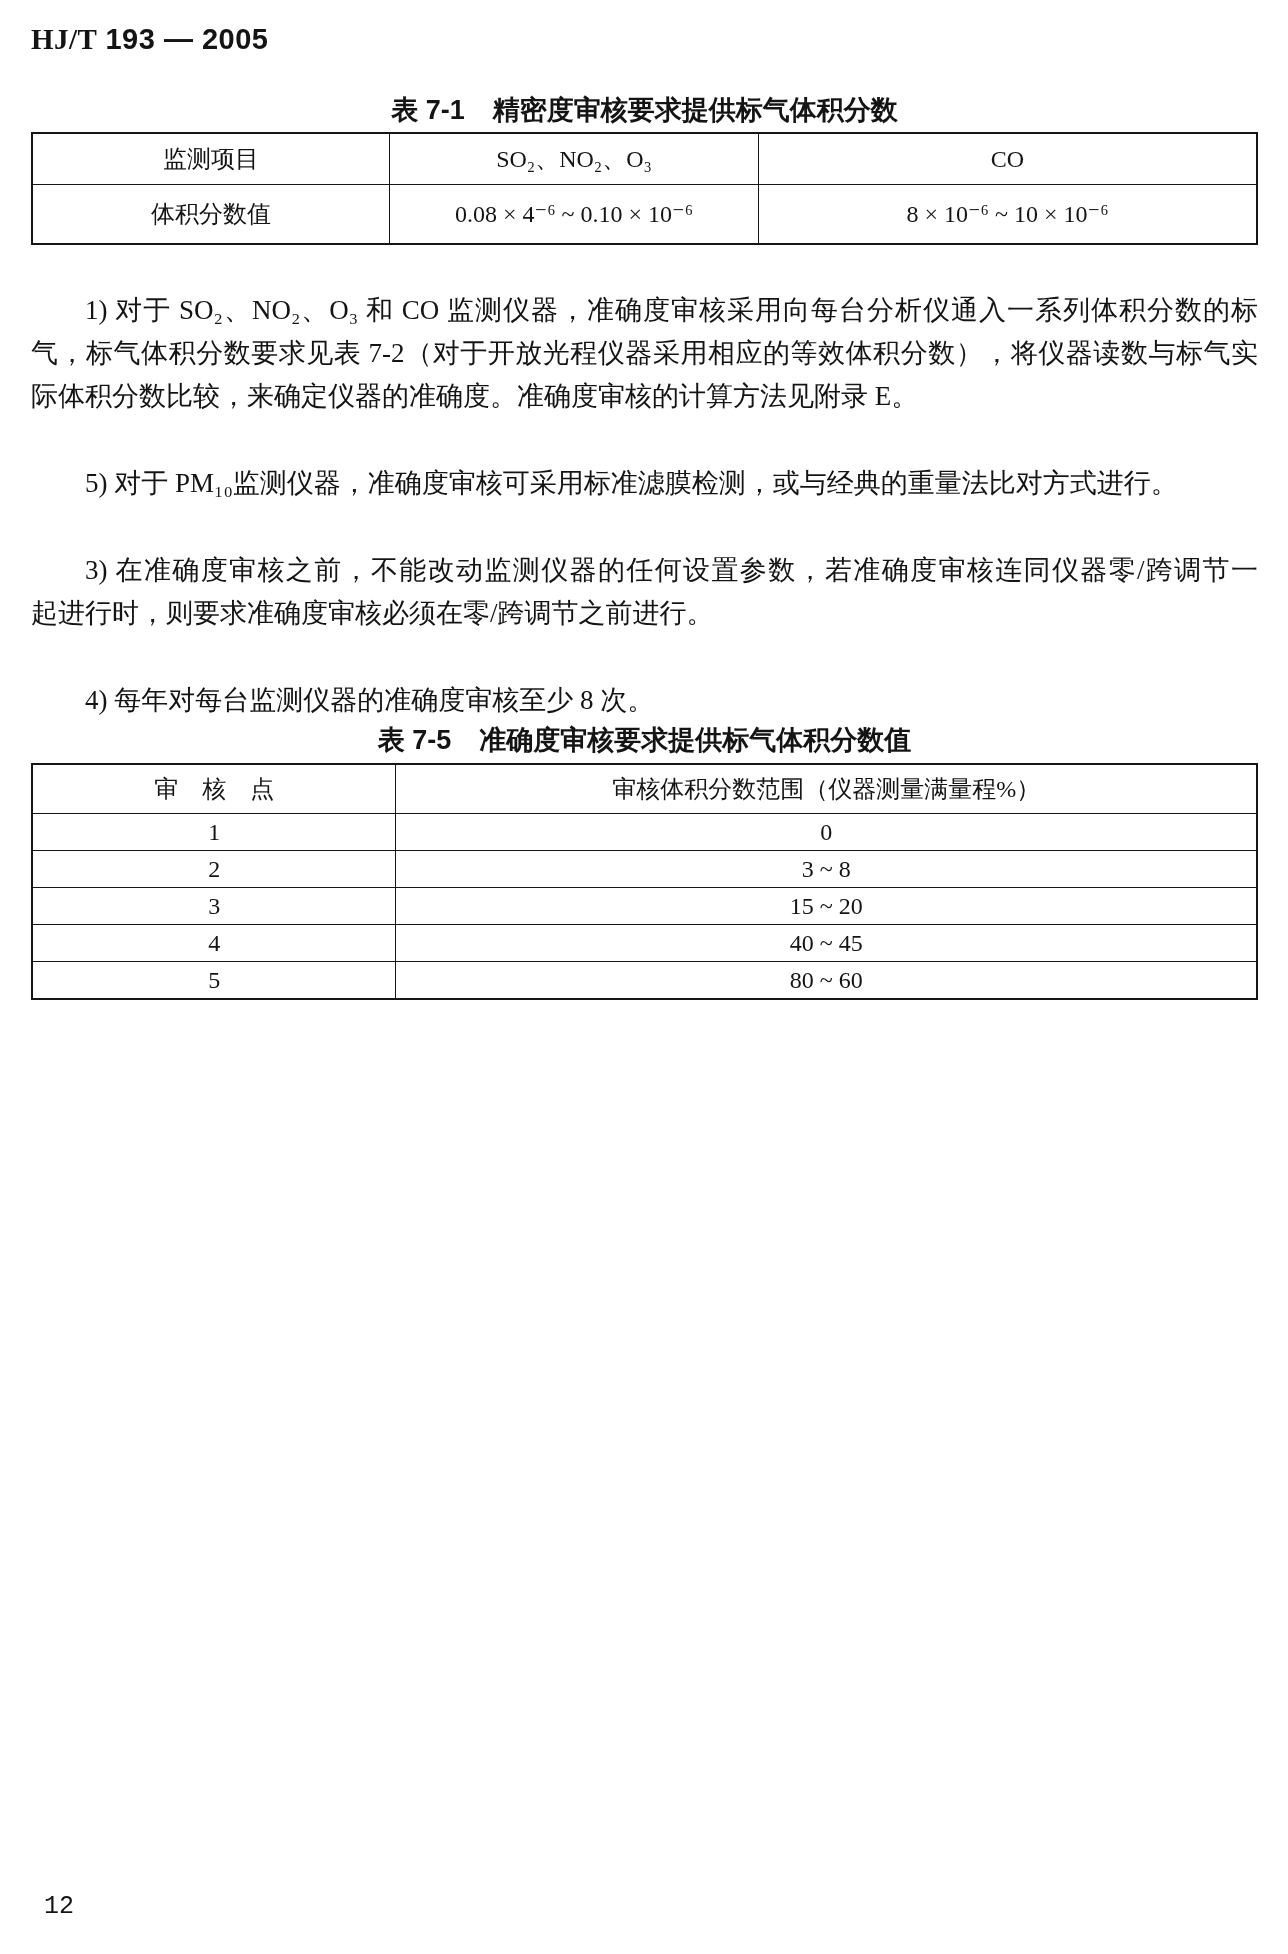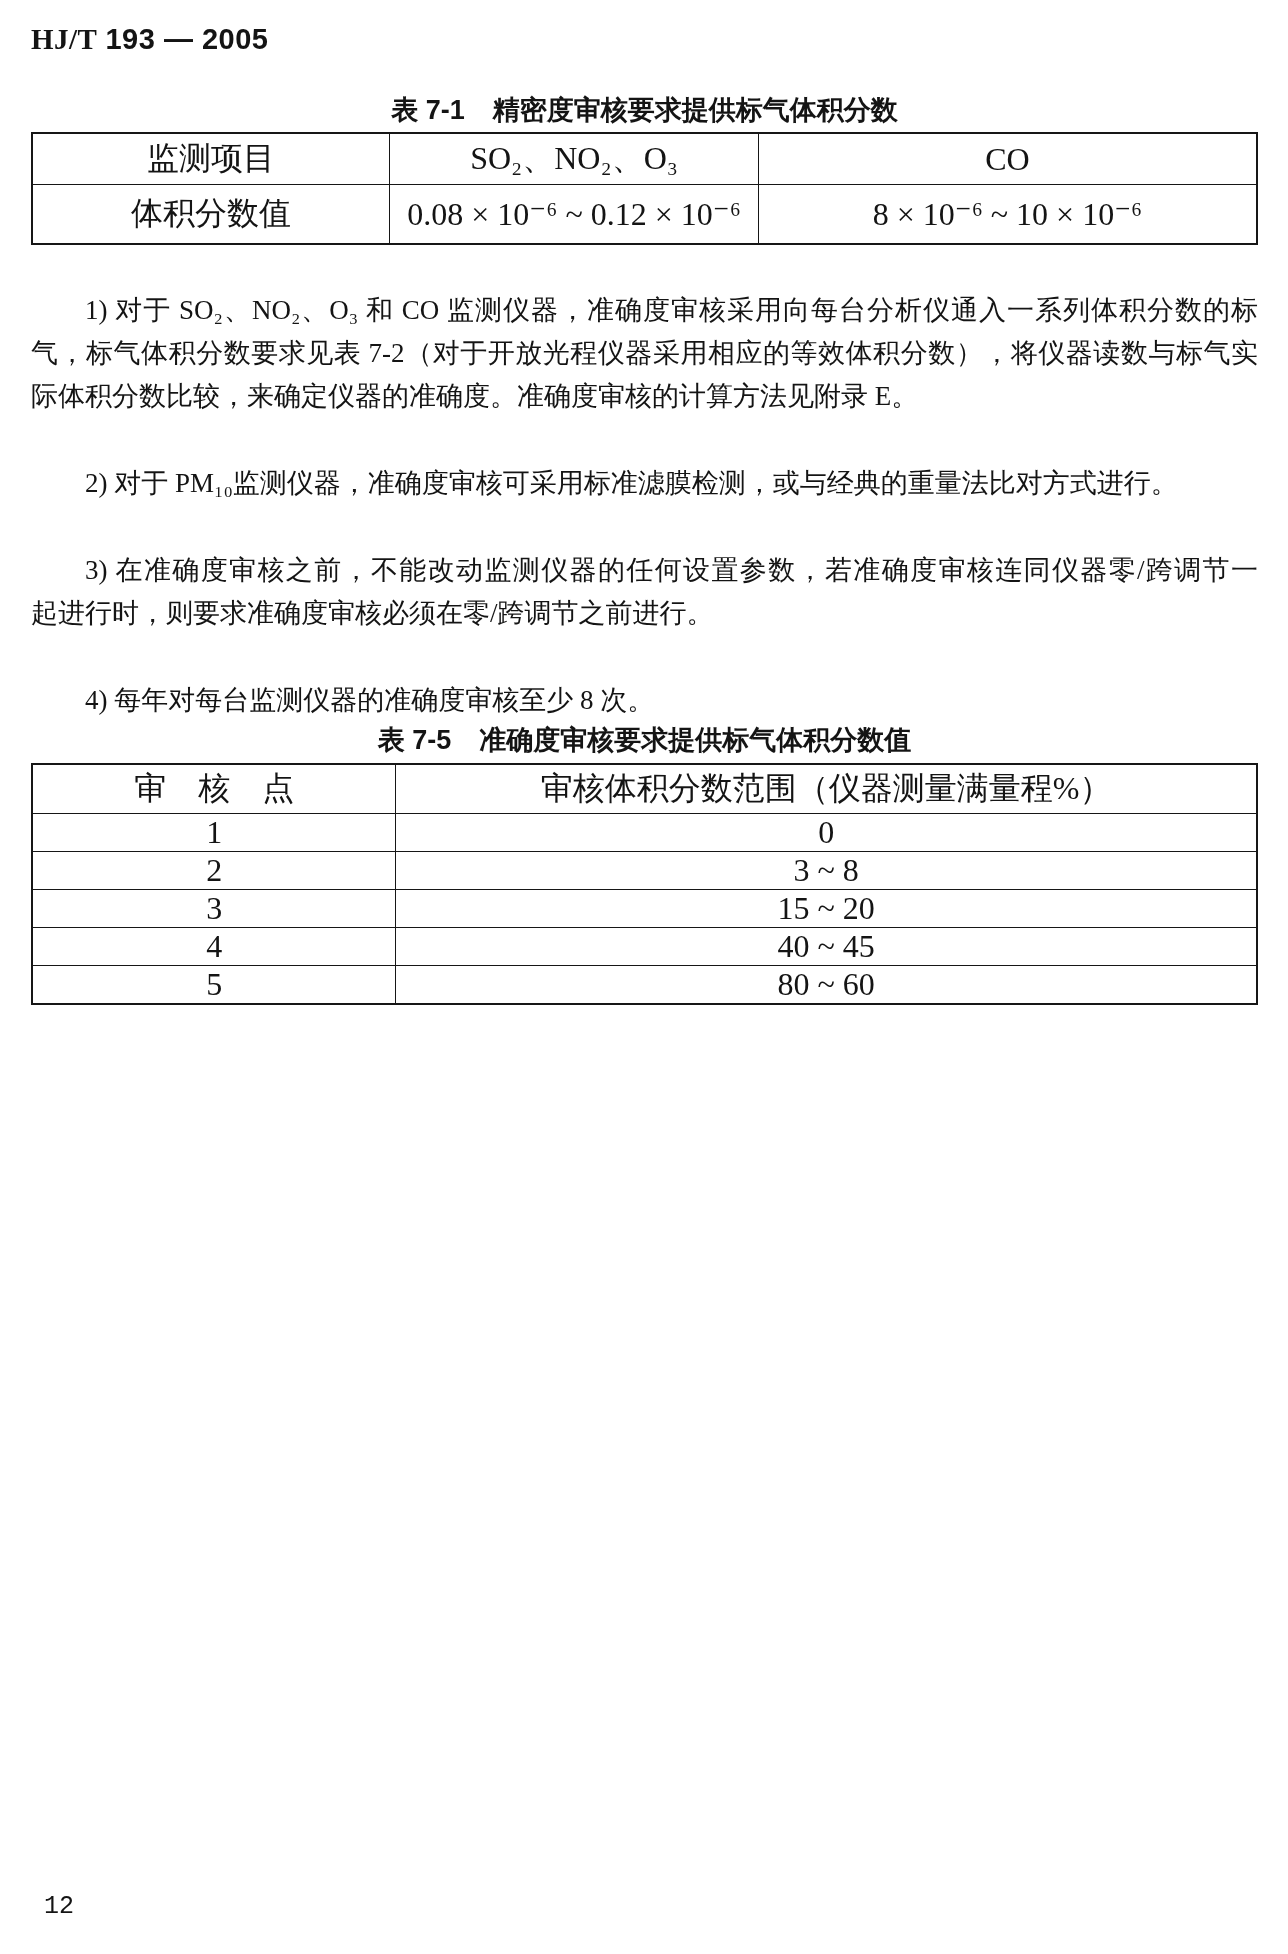--- a/index.html
+++ b/index.html
@@ -53,21 +53,21 @@
   table {
     width: 100%;
     border-collapse: collapse;
     table-layout: fixed;
     border: 2.5px solid #161616;
   }
   td {
     border: 1.5px solid #161616;
     text-align: center;
     vertical-align: middle;
-    font-size: 32px;
+    font-size: 24px;
     font-family: "Liberation Serif", "DejaVu Serif", serif;
     padding: 0 6px;
   }
   .t1 { margin-top: 4px; }
   .t1 .head-row td { height: 50px; }
   .t1 .data-row td { height: 58px; }
   .t2 { margin-top: 5px; }
   .t2 .head-row td { height: 48px; }
   .t2 .data-row td { height: 36px; }
 
@@ -127,32 +127,32 @@
       <col style="width:40.7%">
     </colgroup>
     <tbody>
       <tr class="head-row">
         <td>监测项目</td>
         <td>SO₂、NO₂、O₃</td>
         <td>CO</td>
       </tr>
       <tr class="data-row">
         <td>体积分数值</td>
-        <td>0.08 × 10⁻⁶ ~ 0.12 × 10⁻⁶</td>
+        <td>0.08 × 4⁻⁶ ~ 0.10 × 10⁻⁶</td>
         <td>8 × 10⁻⁶ ~ 10 × 10⁻⁶</td>
       </tr>
     </tbody>
   </table>
 
 
   <div class="body-text">
     <div class="line indent full">1) 对于 SO₂、NO₂、O₃ 和 CO 监测仪器，准确度审核采用向每台分析仪通入一系列体积分数的标</div>
     <div class="line full">气，标气体积分数要求见表 7-2（对于开放光程仪器采用相应的等效体积分数），将仪器读数与标气实</div>
     <div class="line">际体积分数比较，来确定仪器的准确度。准确度审核的计算方法见附录 E。</div>
-    <div class="line indent">2) 对于 PM₁₀监测仪器，准确度审核可采用标准滤膜检测，或与经典的重量法比对方式进行。</div>
+    <div class="line indent">5) 对于 PM₁₀监测仪器，准确度审核可采用标准滤膜检测，或与经典的重量法比对方式进行。</div>
     <div class="line indent full">3) 在准确度审核之前，不能改动监测仪器的任何设置参数，若准确度审核连同仪器零/跨调节一</div>
     <div class="line">起进行时，则要求准确度审核必须在零/跨调节之前进行。</div>
     <div class="line indent">4) 每年对每台监测仪器的准确度审核至少 8 次。</div>
   </div>
 
   <div class="table-caption caption-2">
     <span class="caption-label">表 7-5</span><span class="caption-title">准确度审核要求提供标气体积分数值</span>
   </div>
 
   <table class="t2">

